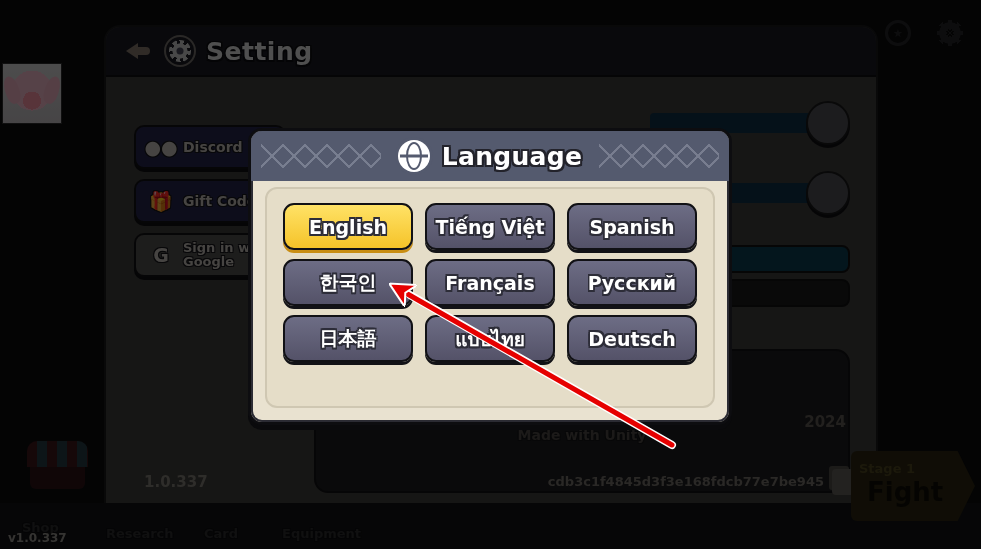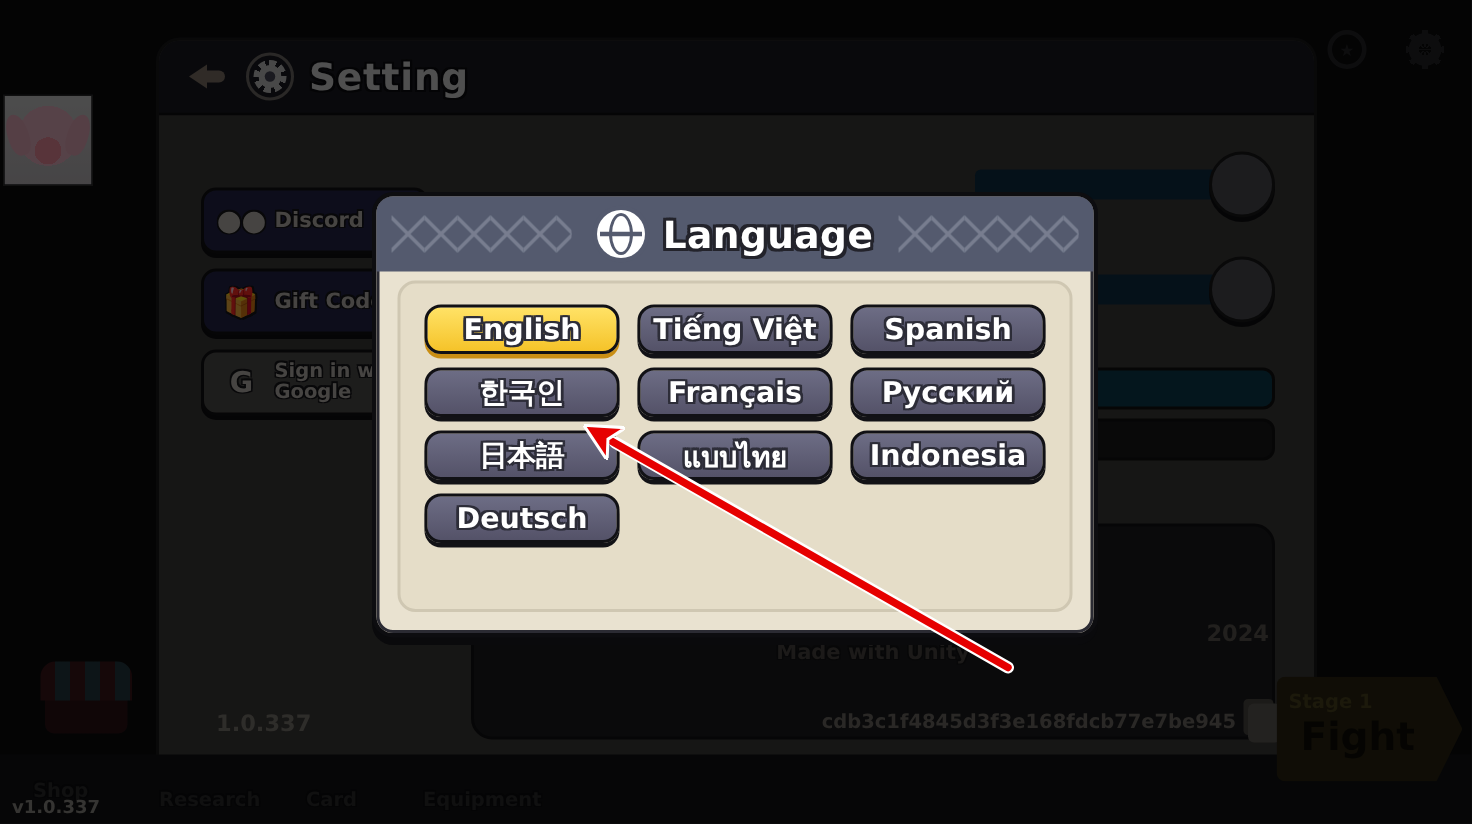--- a/index.html
+++ b/index.html
@@ -219,21 +219,21 @@
   }
   .lang-inner {
     position: absolute; left: 14px; right: 14px; top: 56px; bottom: 14px;
     background: #e5ddc8; border-radius: 12px; border: 2px solid #cfc7b2;
     padding: 14px 16px;
   }
   .lang-grid {
     display: grid; grid-template-columns: repeat(3, 1fr); gap: 9px 12px;
   }
   .lang-btn {
-    height: 33px; border-radius: 11px;
+    height: 47px; border-radius: 11px;
     background: linear-gradient(#6d6d85, #545268);
     border: 2.5px solid #111115;
     box-shadow: 0 3px 0 #121216;
     display: flex; align-items: center; justify-content: center;
     font-size: 19px; font-weight: bold; color: #ffffff;
     text-shadow: -1.6px -1.6px 0 #2d2d38, 1.6px -1.6px 0 #2d2d38, -1.6px 1.6px 0 #2d2d38, 1.6px 1.6px 0 #2d2d38,
                  0 1.6px 0 #2d2d38, 0 -1.6px 0 #2d2d38, 1.6px 0 0 #2d2d38, -1.6px 0 0 #2d2d38;
     cursor: pointer; user-select: none;
   }
   .lang-btn.selected {
@@ -336,21 +336,20 @@
     <div class="lang-inner">
       <div class="lang-grid">
         <div class="lang-btn selected">English</div>
         <div class="lang-btn">Tiếng Việt</div>
         <div class="lang-btn">Spanish</div>
         <div class="lang-btn">한국인</div>
         <div class="lang-btn">Français</div>
         <div class="lang-btn">Русский</div>
         <div class="lang-btn">日本語</div>
         <div class="lang-btn">แบบไทย</div>
-        <div class="lang-btn">Indonesia</div>
         <div class="lang-btn">Deutsch</div>
         <div class="lang-btn empty"></div>
       </div>
     </div>
   </div>
 
   <svg class="anno" width="981" height="549" viewBox="0 0 981 549">
     <defs>
       <marker id="arrowhead" markerWidth="5" markerHeight="5" refX="1.6" refY="2.5" orient="auto">
         <path d="M0,0 L5,2.5 L0,5 L1.3,2.5 Z" fill="#e60000" stroke="#ffffff" stroke-width=".4"></path>

